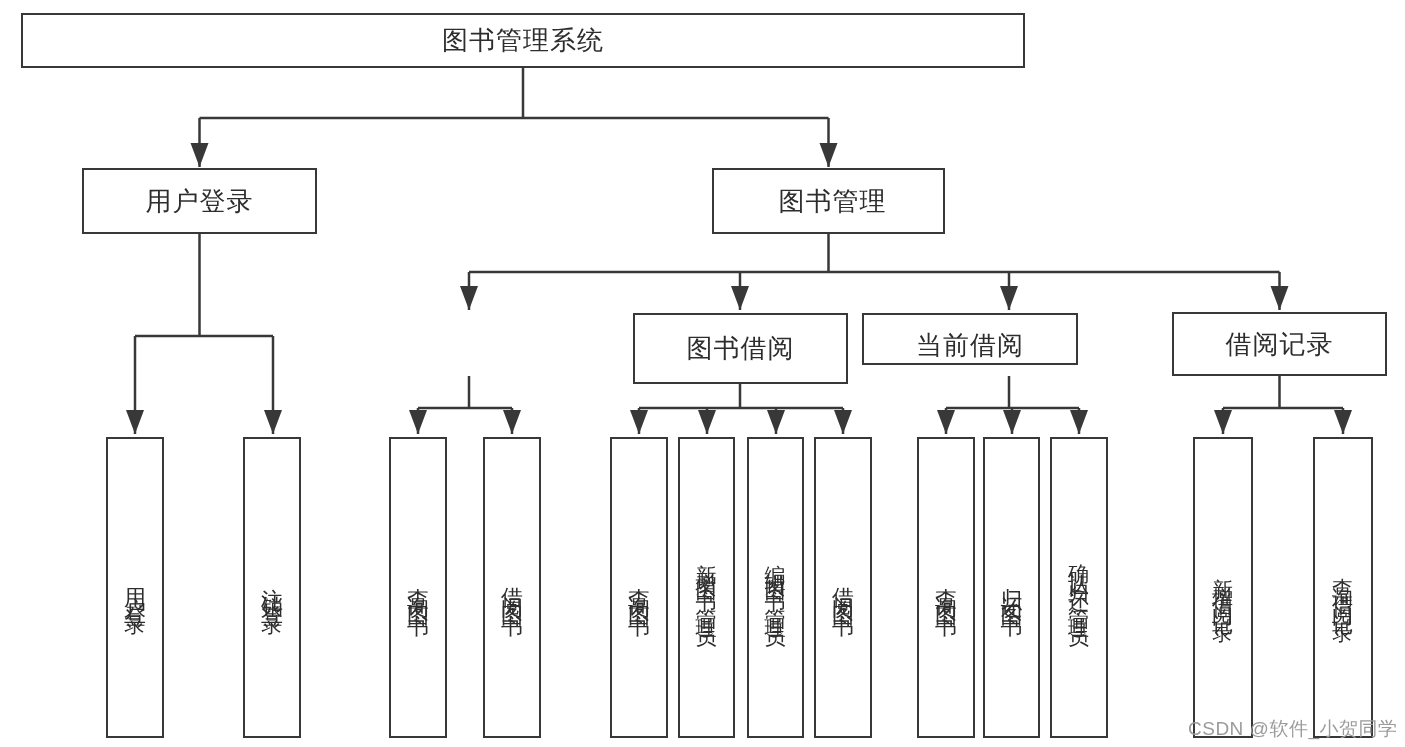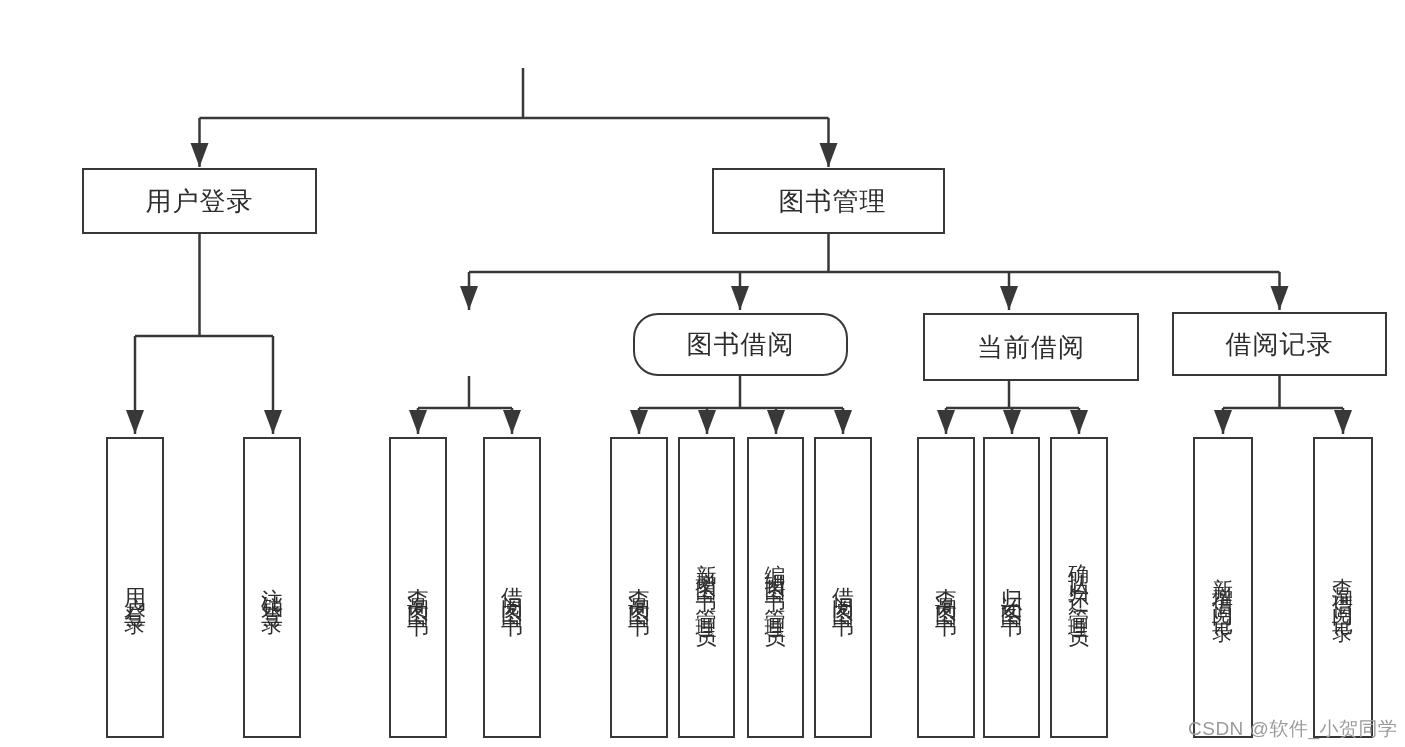--- a/index.html
+++ b/index.html
@@ -23,22 +23,22 @@
     writing-mode:vertical-lr; text-orientation:mixed;
     font-size:22px; letter-spacing:9px; line-height:1; white-space:nowrap;
   }
   .v-label.long { font-size:21px; letter-spacing:9px; }
 
   
   #root      { left:21px;  top:13px;  width:1004px; height:55px; }
   #b-user    { left:82px;  top:168px; width:235px;  height:66px; }
   #b-book    { left:712px; top:168px; width:233px;  height:66px;padding-left:8px; }
   #s-new     { left:361px; top:313px; width:216px;  height:63px; }
-  #s-borrow  { left:633px; top:313px; width:215px;  height:63px;border-radius:25px; }
-  #s-current { left:923px; top:313px; width:216px;  height:68px; }
+  #s-borrow  { left:633px; top:313px; width:215px;  height:71px; }
+  #s-current { left:862px; top:313px; width:216px;  height:52px;align-items:flex-end; }
   #s-records { left:1172px;top:312px; width:215px;  height:64px; }
 
   #l1  { left:106px;  width:58px; }
   #l2  { left:243px;  width:58px; }
   #l3  { left:389px;  width:58px; }
   #l4  { left:483px;  width:58px; }
   #l5  { left:610px;  width:58px; }
   #l6  { left:678px;  width:57px; }
   #l7  { left:747px;  width:57px; }
   #l8  { left:814px;  width:58px; }
@@ -94,20 +94,23 @@
     <line x1="843" y1="408" x2="843" y2="434" marker-end="url(#arrow)"></line>
 
     <line x1="946" y1="408" x2="946" y2="434" marker-end="url(#arrow)"></line>
     <line x1="1012" y1="408" x2="1012" y2="434" marker-end="url(#arrow)"></line>
     <line x1="1079" y1="408" x2="1079" y2="434" marker-end="url(#arrow)"></line>
 
     <line x1="1223" y1="408" x2="1223" y2="434" marker-end="url(#arrow)"></line>
     <line x1="1343" y1="408" x2="1343" y2="434" marker-end="url(#arrow)"></line>
   </svg>
 
+  <div class="node" id="root">
+    <span class="h-label">图书管理系统</span>
+  </div>
 
   <div class="node" id="b-user">
     <span class="h-label">用户登录</span>
   </div>
   <div class="node" id="b-book">
     <span class="h-label">图书管理</span>
   </div>
 
   <div class="node" id="s-borrow">
     <span class="h-label">图书借阅</span>

